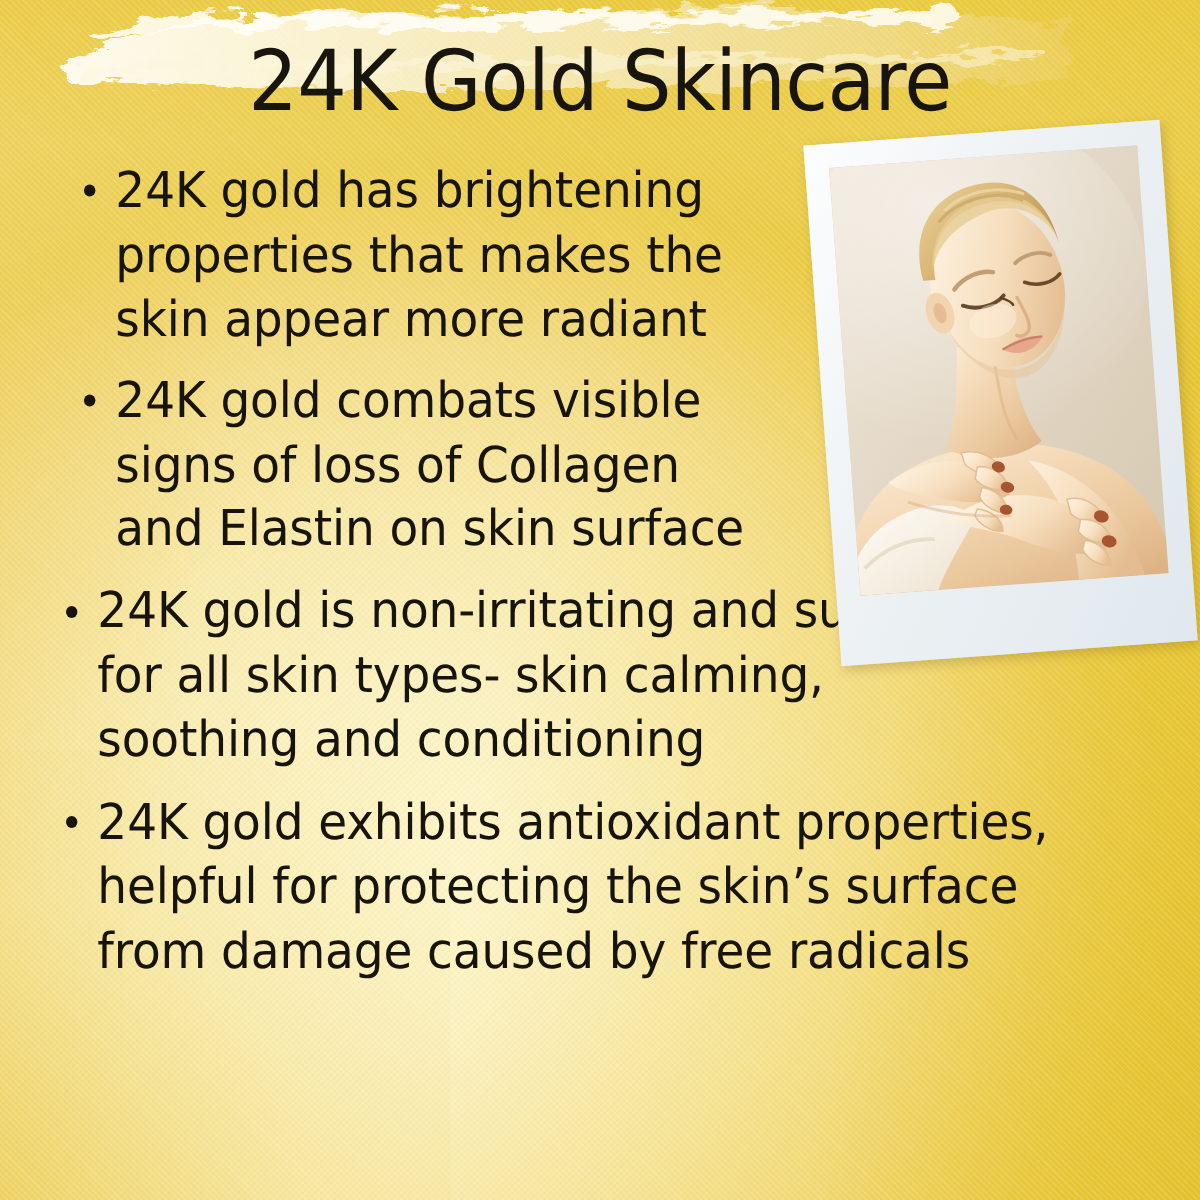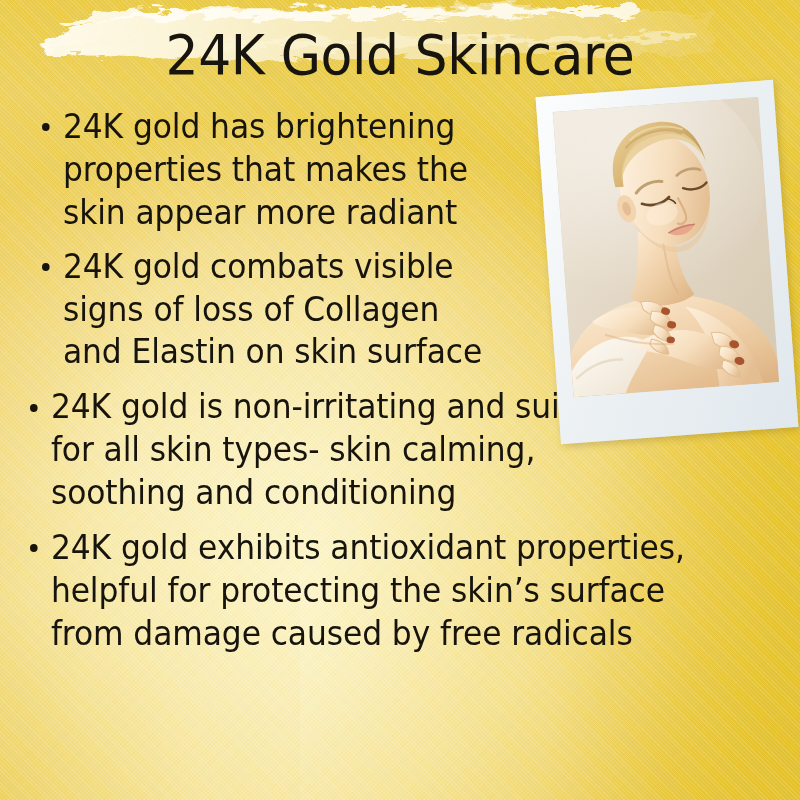--- a/index.html
+++ b/index.html
@@ -104,21 +104,21 @@
     letter-spacing: -0.5px;
     color: #18150e;
     line-height: 1.05;
     text-rendering: optimizeLegibility;
     transform: scaleX(0.93);
   }
 
   
   .bullets {
     position: absolute;
-    left: 26px;
+    left: 40px;
     top: 106px;
     width: 720px;
   }
   .bullet {
     position: relative;
     display: block;
     color: #17140d;
     font-family: "DejaVu Sans", sans-serif;
     font-weight: 400;
     line-height: 1.30;

